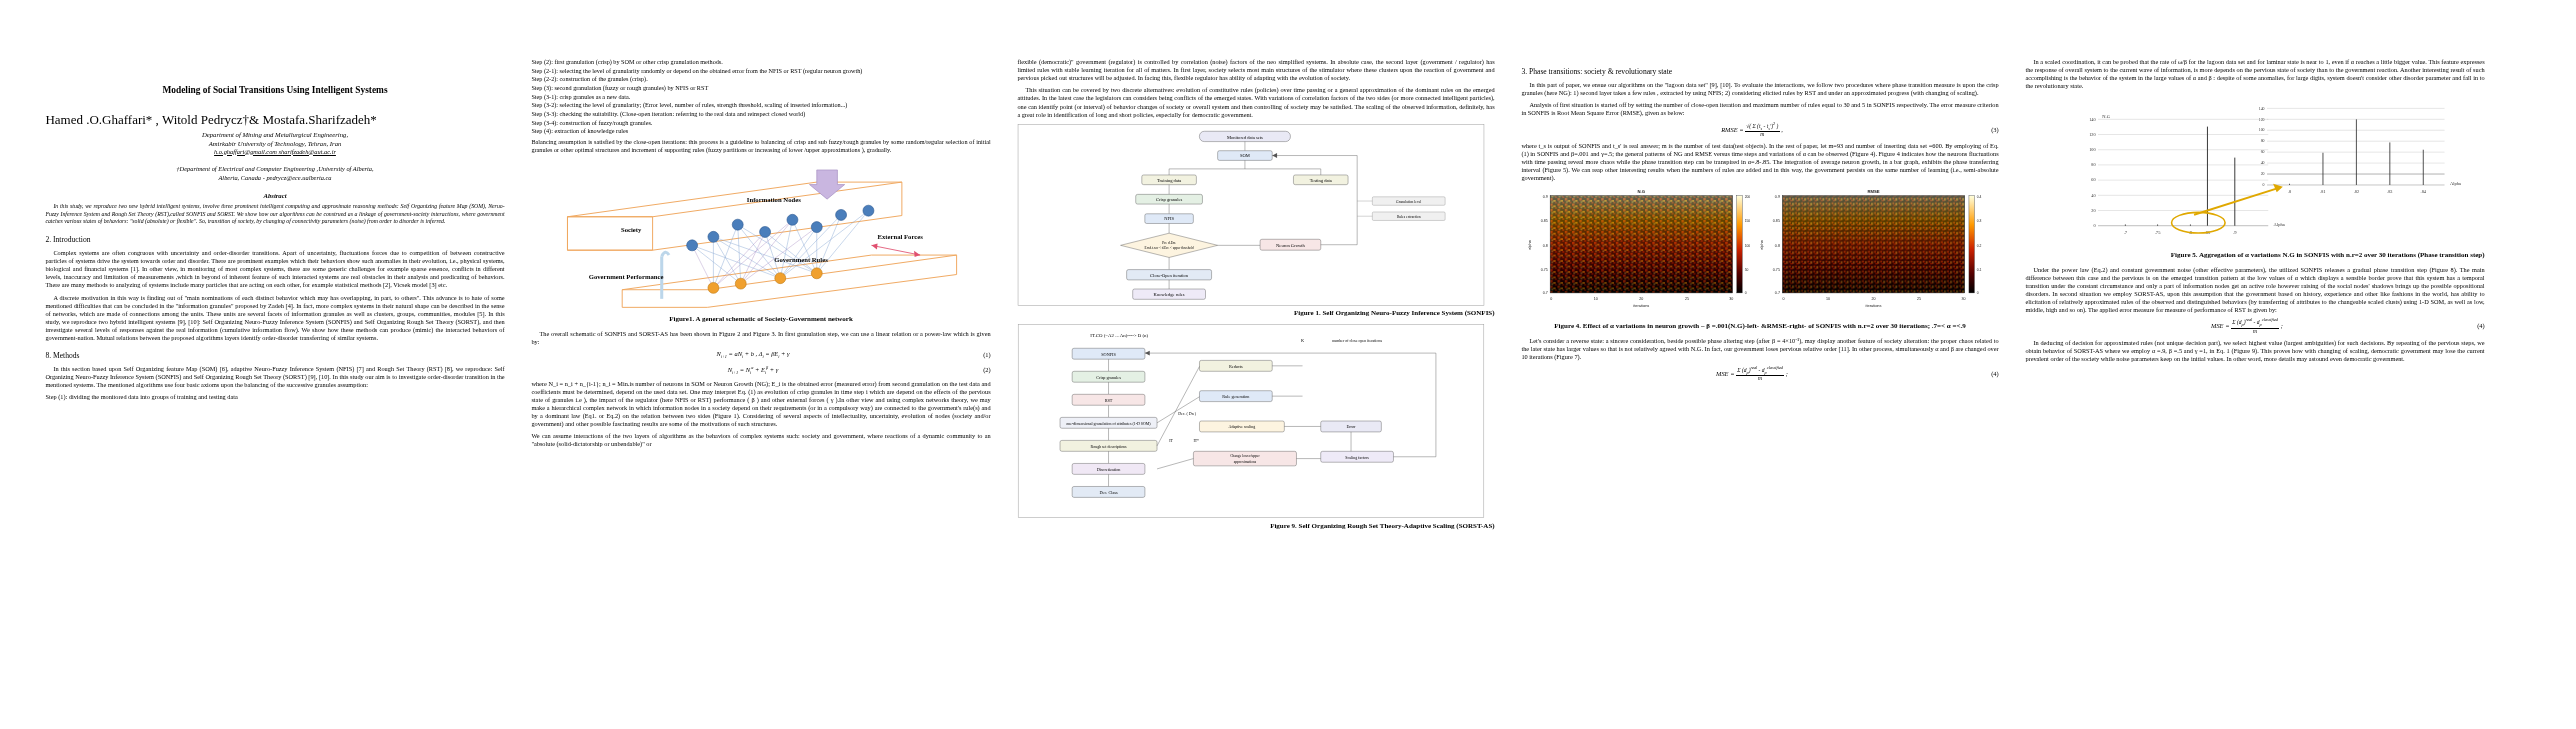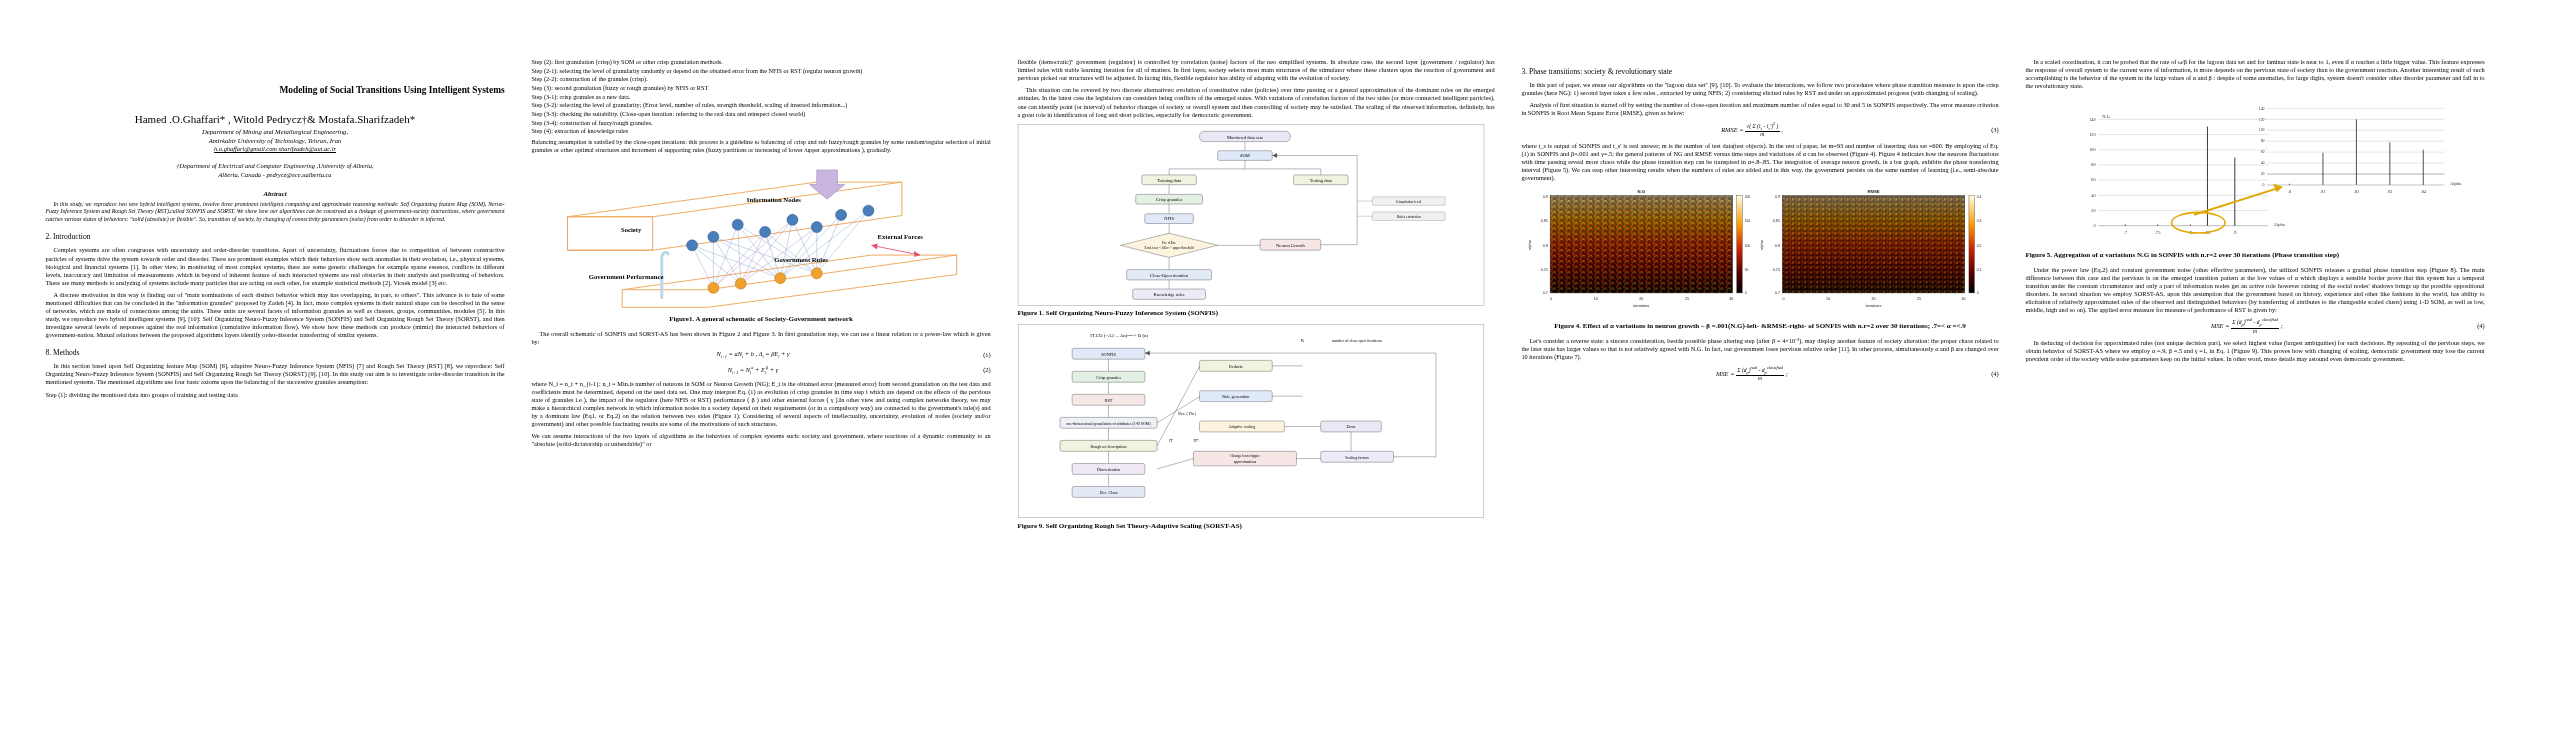--- a/index.html
+++ b/index.html
@@ -28,40 +28,40 @@
   }
   .col.c1 { width:486px; }
   .col.c2 { width:486px; }
   .col.c3 { width:504px; }
   .col.c4 { width:504px; }
   .col.c5 { width:486px; }
 
   h1.title {
     font-size:9.4px;
     font-weight:bold;
-    text-align:right;
+    text-align:center;
     margin:25.5px 0 16px 0;
     line-height:1.3;
     font-family:"Liberation Serif", serif;
   }
-  .authors { text-align:center; font-size:11px; margin:0 0 1.2px 0; }
+  .authors { text-align:left; font-size:13px; margin:0 0 1.2px 0; }
   .affil { text-align:center; font-size:6.7px; font-style:italic; line-height:1.35; }
   .email { text-align:center; font-size:6.4px; font-style:italic; text-decoration:underline; }
   .affil2 { text-align:center; font-size:6.4px; font-style:italic; line-height:1.4; margin-top:9px; }
   .abstract-head { text-align:center; font-weight:bold; font-style:italic; font-size:6.7px; margin:9.7px 0 2.4px 0; }
   .abstract { font-style:italic; font-size:5.8px; line-height:1.3; text-align:justify; }
   h2.sec { font-size:7.6px; font-weight:normal; margin:9px 0 4.3px 0; text-align:left; }
   p { margin:0 0 4.3px 0; text-indent:8px; }
   p.noind { text-indent:0; }
   .steplist { font-size:6.2px; line-height:1.3; }
   .steplist div { margin-bottom:0.6px; text-indent:0; }
   .eqline { display:flex; align-items:center; justify-content:flex-start; margin:4.3px 0; font-style:italic; font-size:6.4px; }
   .eqbody { flex:1; text-align:center; }
   .eqnum { width:16px; text-align:right; font-style:normal; }
-  .figcap { font-weight:bold; font-size:7px; text-align:left; margin:3.6px 0 6px 0; line-height:1.3; text-indent:0; }
+  .figcap { font-weight:bold; font-size:7px; text-align:right; margin:3.6px 0 6px 0; line-height:1.3; text-indent:0; }
   .figcap.left { text-align:center; }
   .figbox { margin:4.9px 0 1.2px 0; width:100%; }
   svg { display:block; }
   sub { font-size:4.3px; }
   sup { font-size:4.3px; }
   .frac { display:inline-block; text-align:center; vertical-align:middle; font-size:5.5px; line-height:1.05; }
   .frac .num { display:block; border-bottom:0.6px solid #000; padding:0 1.2px; }
   .frac .den { display:block; padding:0 1.2px; }
 </style>
 </head>

